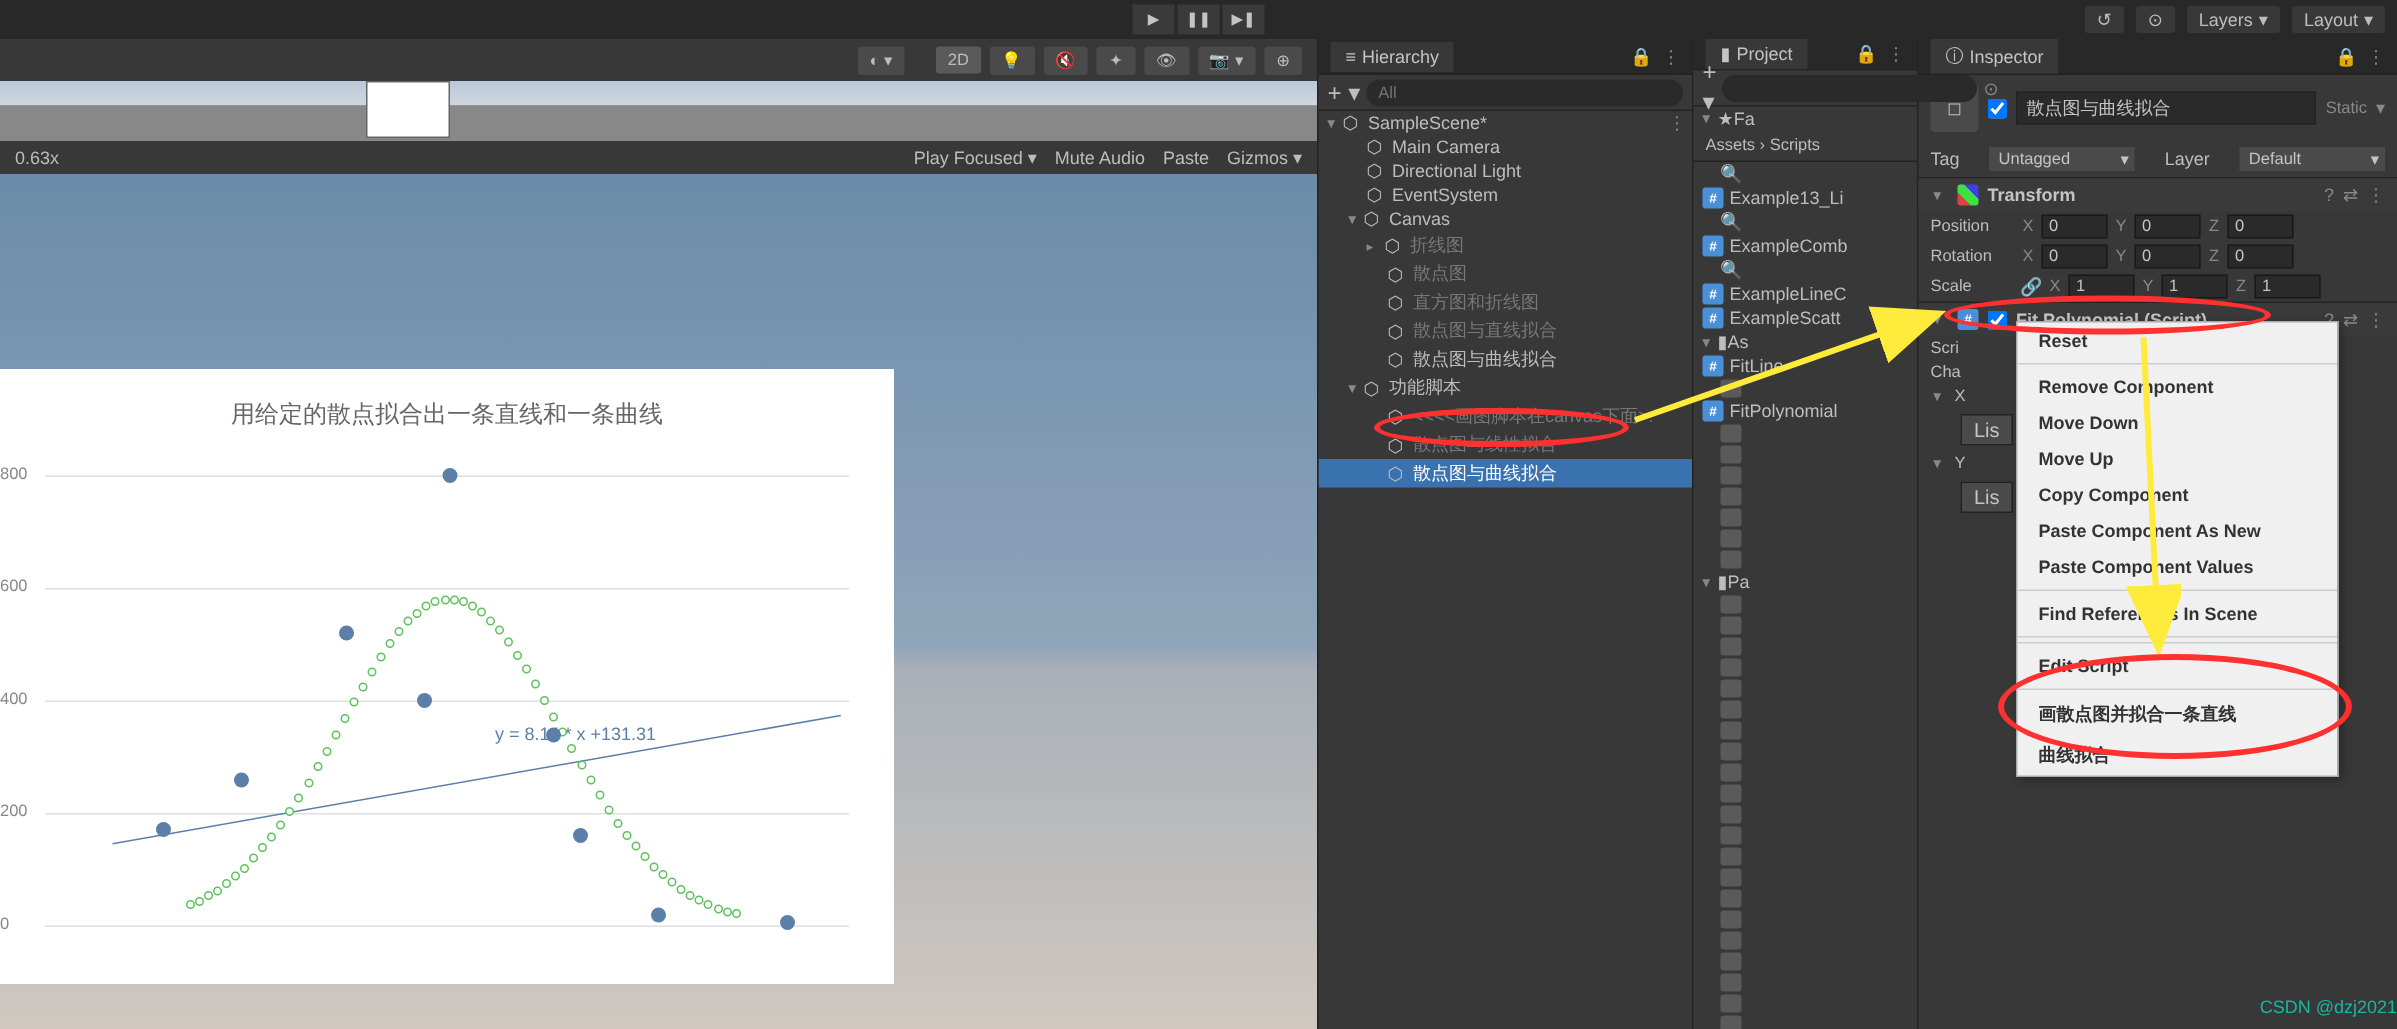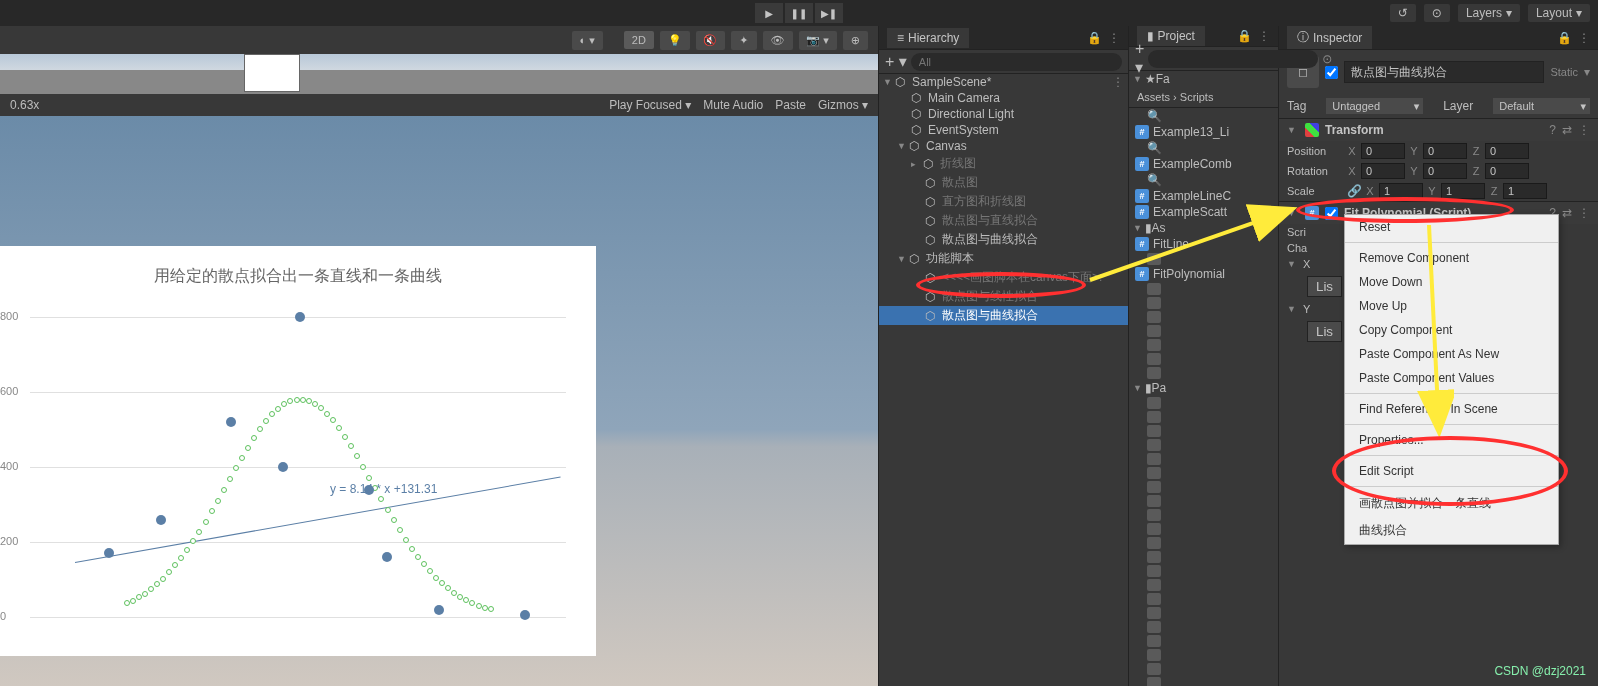--- a/index.html
+++ b/index.html
@@ -78,21 +78,21 @@
 .prop-input { width: 44px; background: #2a2a2a; border: 1px solid #1a1a1a; padding: 1px 4px; color: #c4c4c4; font-size: 11px; }
 .link-icon { width: 14px; color: #888; }
 
 .context-menu { position: absolute; background: #f0f0f0; border: 1px solid #aaa; box-shadow: 2px 2px 6px rgba(0,0,0,0.3); min-width: 215px; z-index: 100; }
 .context-menu-item { padding: 5px 14px; color: #333; font-size: 12px; cursor: pointer; }
 .context-menu-sep { height: 1px; background: #ccc; margin: 3px 0; }
 
 .red-ellipse { position: absolute; border: 4px solid #ff3030; border-radius: 50%; pointer-events: none; z-index: 200; }
 .yellow-arrow { position: absolute; z-index: 199; pointer-events: none; }
 
-.watermark { position: absolute; bottom: 8px; right: 12px; color: #86efac; font-size: 12px; z-index: 50; text-align: center; }
+.watermark { position: absolute; bottom: 8px; right: 0; color: #14b8a6; font-size: 12px; z-index: 50; text-align: center; }
 
 .add-component-btn { margin: 10px auto; padding: 4px 24px; background: #4a4a4a; border: 1px solid #222; color: #c4c4c4; cursor: pointer; display: block; width: fit-content; }
 </style>
 </head>
 <body>
 
 <div class="toolbar-top">
   <div class="play-controls">
     <div class="play-btn">▶</div>
     <div class="play-btn">❚❚</div>
@@ -537,33 +537,32 @@
         </div>
       <div class="component-row">
           <button class="add-component-btn" style="margin:2px 0 2px 20px;padding:2px 8px;">Lis</button>
         </div>
     </div>
 
     <button class="add-component-btn">Add Component</button>
   </div>
 </div>
 
-<div class="context-menu" style="left:1344px; top:214px;">
+<div class="context-menu" style="left:1344px; top:214px;font-weight:bold;">
   <div class="context-menu-item">Reset</div>
   <div class="context-menu-sep"></div>
   <div class="context-menu-item">Remove Component</div>
   <div class="context-menu-item">Move Down</div>
   <div class="context-menu-item">Move Up</div>
   <div class="context-menu-item">Copy Component</div>
   <div class="context-menu-item">Paste Component As New</div>
   <div class="context-menu-item">Paste Component Values</div>
   <div class="context-menu-sep"></div>
   <div class="context-menu-item">Find References In Scene</div>
   <div class="context-menu-sep"></div>
-  <div class="context-menu-item">Properties...</div>
   <div class="context-menu-sep"></div>
   <div class="context-menu-item">Edit Script</div>
   <div class="context-menu-sep"></div>
   <div class="context-menu-item">画散点图并拟合一条直线</div>
   <div class="context-menu-item">曲线拟合</div>
 </div>
 
 <div class="red-ellipse" style="left:916px; top:272px; width:170px; height:26px;"></div>
 <div class="red-ellipse" style="left:1296px; top:197px; width:218px; height:26px;"></div>
 <div class="red-ellipse" style="left:1332px; top:436px; width:236px; height:70px;"></div>

